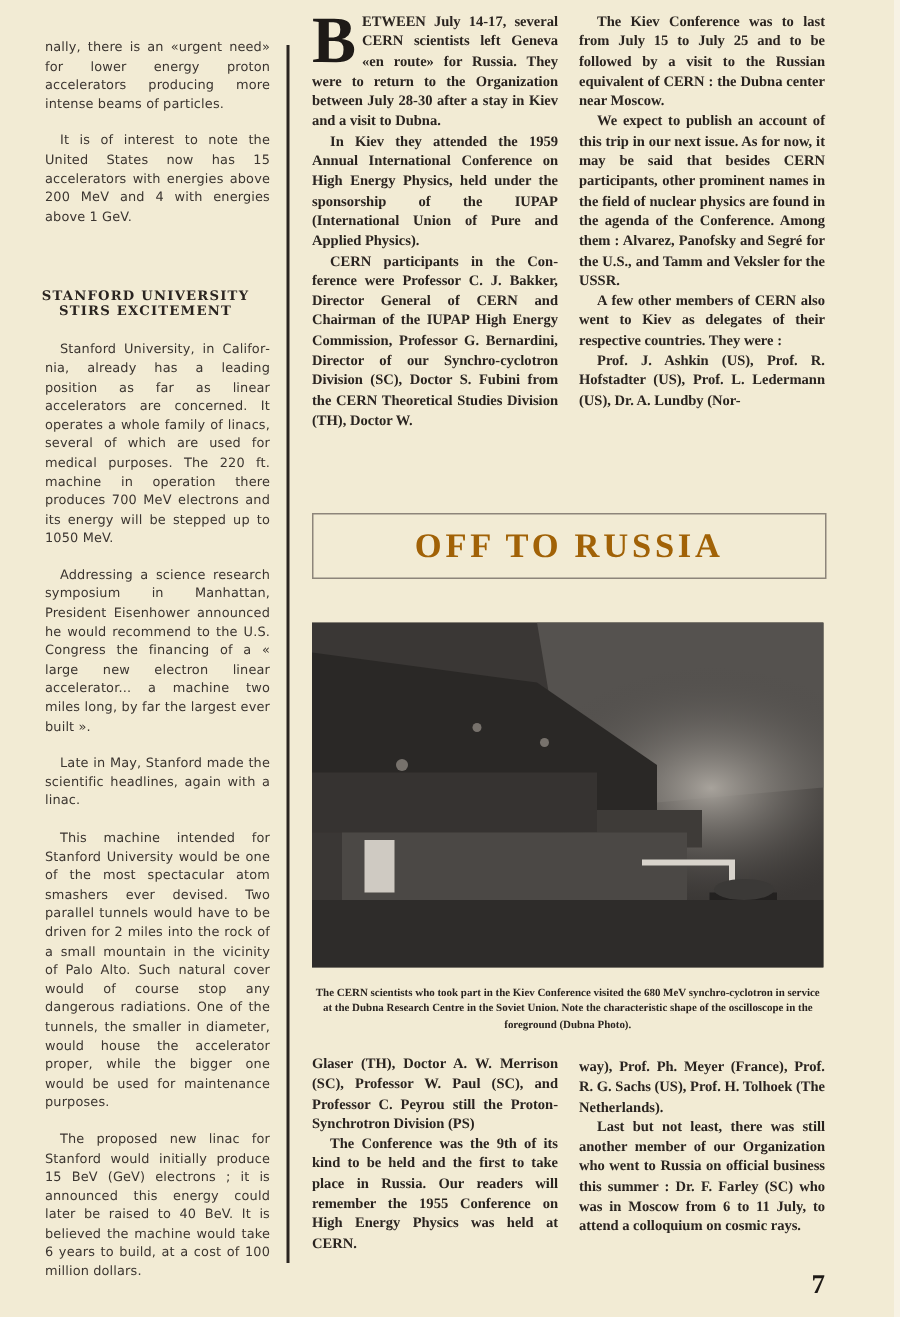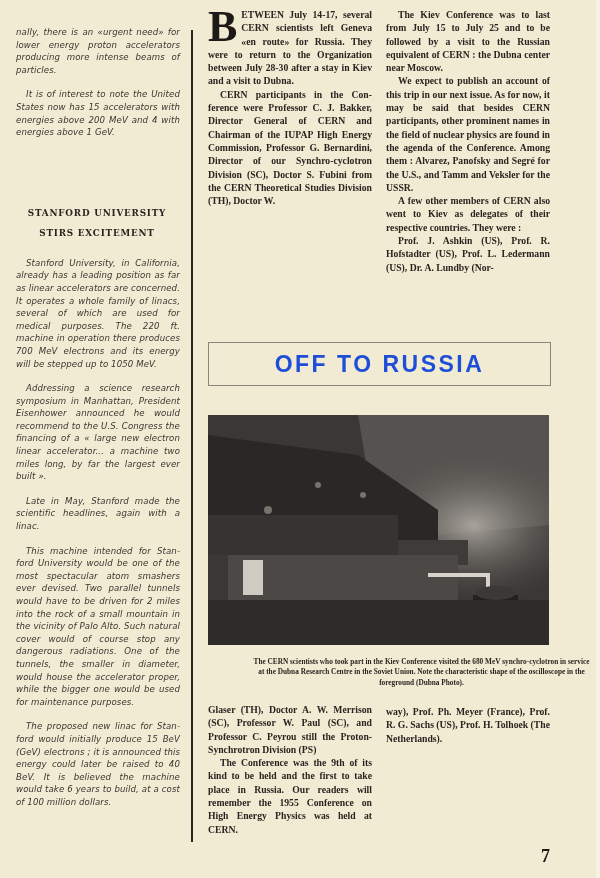--- a/index.html
+++ b/index.html
@@ -2,43 +2,43 @@
 <html><head>
 <meta charset="utf-8">
 <style>
   html, body { margin:0; padding:0; }
   body { width:600px; height:878px; background:#f3ecd6; position:relative; overflow:hidden; color:#2a2420; }
   .page { position:absolute; inset:0; background:#f2ebd4; }
   .edge { position:absolute; right:0; top:0; width:4px; height:878px; background:#f7f2e4; }
 
   
   .leftcol { position:absolute; left:14px; top:26px; width:166px; font-family:"DejaVu Sans", sans-serif; font-size:8.6px; line-height:12.6px; color:#3b3530; letter-spacing:0.1px; }
-  .leftcol p { margin:0 0 12px 2px; text-align:justify; text-indent:10px; hyphens:manual;font-style:italic; }
+  .leftcol p { margin:0 0 12px 16px; text-align:justify; text-indent:10px; hyphens:manual; }
   .leftcol p.first { text-indent:0; }
-  .leftcol h3 { font-family:"DejaVu Serif", serif; font-weight:bold; font-size:8.8px; letter-spacing:0.8px; text-align:center; margin:64px 0 14px 0; line-height:20px; color:#2a2420; }
+  .leftcol h3 { font-family:"DejaVu Serif", serif; font-weight:bold; font-size:8.8px; letter-spacing:0.8px; text-align:center; margin:42px 0 14px 0; line-height:10px; color:#2a2420; }
   .vrule { position:absolute; left:191px; top:30px; width:2px; height:118px; background:#2a2420; }
   .vrule.r2 { top:148px; height:694px; }
 
   
   .scol { position:absolute; font-family:"Liberation Serif", serif; font-weight:bold; font-size:9.7px; line-height:13.3px; color:#2a2420; text-align:justify; }
   .scol p { margin:0; text-indent:12px; }
   .scol p.noind { text-indent:0; }
   .col2 { left:208px; top:8px; width:164px; }
   .col3 { left:386px; top:8px; width:164px; }
   .col2b { left:208px; top:703px; width:164px; }
   .col3b { left:386px; top:705px; width:164px; }
   .dropcap { float:left; font-family:"Liberation Serif", serif; font-weight:bold; font-size:44px; line-height:36px; margin:1px 4px 0 0; color:#1e1a17; }
 
   .titlebox { position:absolute; left:208px; top:342px; width:341px; height:42px; border:1px solid #8d857a; display:flex; align-items:center; justify-content:center; }
-  .titlebox span { font-family:Liberation Sans, sans-serif; font-weight:bold; font-size:23px; letter-spacing:2.5px; color:#1d4ed8; }
+  .titlebox span { font-family:Liberation Serif, serif; font-weight:bold; font-size:23px; letter-spacing:2.5px; color:#a16207; }
 
   .photo { position:absolute; left:208px; top:415px; width:341px; height:230px; background:#2c2a28; overflow:hidden; }
   .photo svg { width:100%; height:100%; display:block; }
 
-  .caption { position:absolute; left:208px; top:657px; width:341px; font-family:"Liberation Serif", serif; font-weight:bold; font-size:7.3px; line-height:10.3px; text-align:center; color:#2a2420;margin-left:43px; }
+  .caption { position:absolute; left:208px; top:657px; width:341px; font-family:"Liberation Serif", serif; font-weight:bold; font-size:7.3px; line-height:10.3px; text-align:center; color:#2a2420; }
 
   .pagenum { position:absolute; left:541px; top:846px; font-family:"Liberation Serif", serif; font-weight:bold; font-size:18px; color:#1e1a17; }
 </style>
 </head>
 <body>
 
 <div class="page">
   <div class="edge"></div>
 
   <div class="leftcol">
@@ -50,20 +50,21 @@
     <p>Late in May, Stanford made the scientific headlines, again with a linac.</p>
     <p>This machine intended for Stan­ford University would be one of the most spectacular atom sma­shers ever devised. Two parallel tun­nels would have to be driven for 2 miles into the rock of a small mountain in the vicinity of Palo Alto. Such natural cover would of course stop any dangerous radia­tions. One of the tunnels, the small­er in diameter, would house the accelerator proper, while the bigger one would be used for maintenance purposes.</p>
     <p>The proposed new linac for Stan­ford would initially produce 15 BeV (GeV) electrons ; it is announced this energy could later be raised to 40 BeV. It is believed the machine would take 6 years to build, at a cost of 100 million dollars.</p>
   </div>
 
   <div class="vrule"></div>
   <div class="vrule r2"></div>
 
   <div class="scol col2">
     <p class="noind"><span class="dropcap">B</span><span>ETWEEN July 14-17, several CERN scientists left Geneva «en route» for Russia. They were to return to the Organiza­tion between July 28-30 after a stay in Kiev and a visit to Dubna.</span></p>
+    <p>In Kiev they attended the 1959 Annual International Conference on High Energy Physics, held un­der the sponsorship of the IUPAP (International Union of Pure and Applied Physics).</p>
     <p>CERN participants in the Con­ference were Professor C. J. Bakker, Director General of CERN and Chairman of the IUPAP High Energy Commis­sion, Professor G. Bernardini, Director of our Synchro-cyclo­tron Division (SC), Doctor S. Fu­bini from the CERN Theoretical Studies Division (TH), Doctor W.</p>
   </div>
 
   <div class="scol col3">
     <p>The Kiev Conference was to last from July 15 to July 25 and to be followed by a visit to the Russian equivalent of CERN : the Dubna center near Moscow.</p>
     <p>We expect to publish an ac­count of this trip in our next issue. As for now, it may be said that besides CERN participants, other prominent names in the field of nuclear physics are found in the agenda of the Conference. Among them : Alvarez, Panofsky and Segré for the U.S., and Tamm and Veksler for the USSR.</p>
     <p>A few other members of CERN also went to Kiev as delegates of their respective countries. They were :</p>
     <p>Prof. J. Ashkin (US), Prof. R. Hofstadter (US), Prof. L. Leder­mann (US), Dr. A. Lundby (Nor-</p>
   </div>
 
@@ -99,16 +100,17 @@
 
   <div class="caption">The CERN scientists who took part in the Kiev Conference visited the 680 MeV synchro-cyclotron in service at the Dubna Research Centre in the Soviet Union. Note the characteristic shape of the oscilloscope in the foreground (Dubna Photo).</div>
 
   <div class="scol col2b">
     <p class="noind">Glaser (TH), Doctor A. W. Merri­son (SC), Professor W. Paul (SC), and Professor C. Peyrou still the Proton-Synchrotron Division (PS)</p>
     <p>The Conference was the 9th of its kind to be held and the first to take place in Russia. Our rea­ders will remember the 1955 Con­ference on High Energy Physics was held at CERN.</p>
   </div>
 
   <div class="scol col3b">
     <p class="noind">way), Prof. Ph. Meyer (France), Prof. R. G. Sachs (US), Prof. H. Tolhoek (The Netherlands).</p>
+    <p>Last but not least, there was still another member of our Or­ganization who went to Russia on official business this summer : Dr. F. Farley (SC) who was in Mos­cow from 6 to 11 July, to attend a colloquium on cosmic rays.</p>
   </div>
 
   <div class="pagenum">7</div>
 </div>
 
 </body></html>

